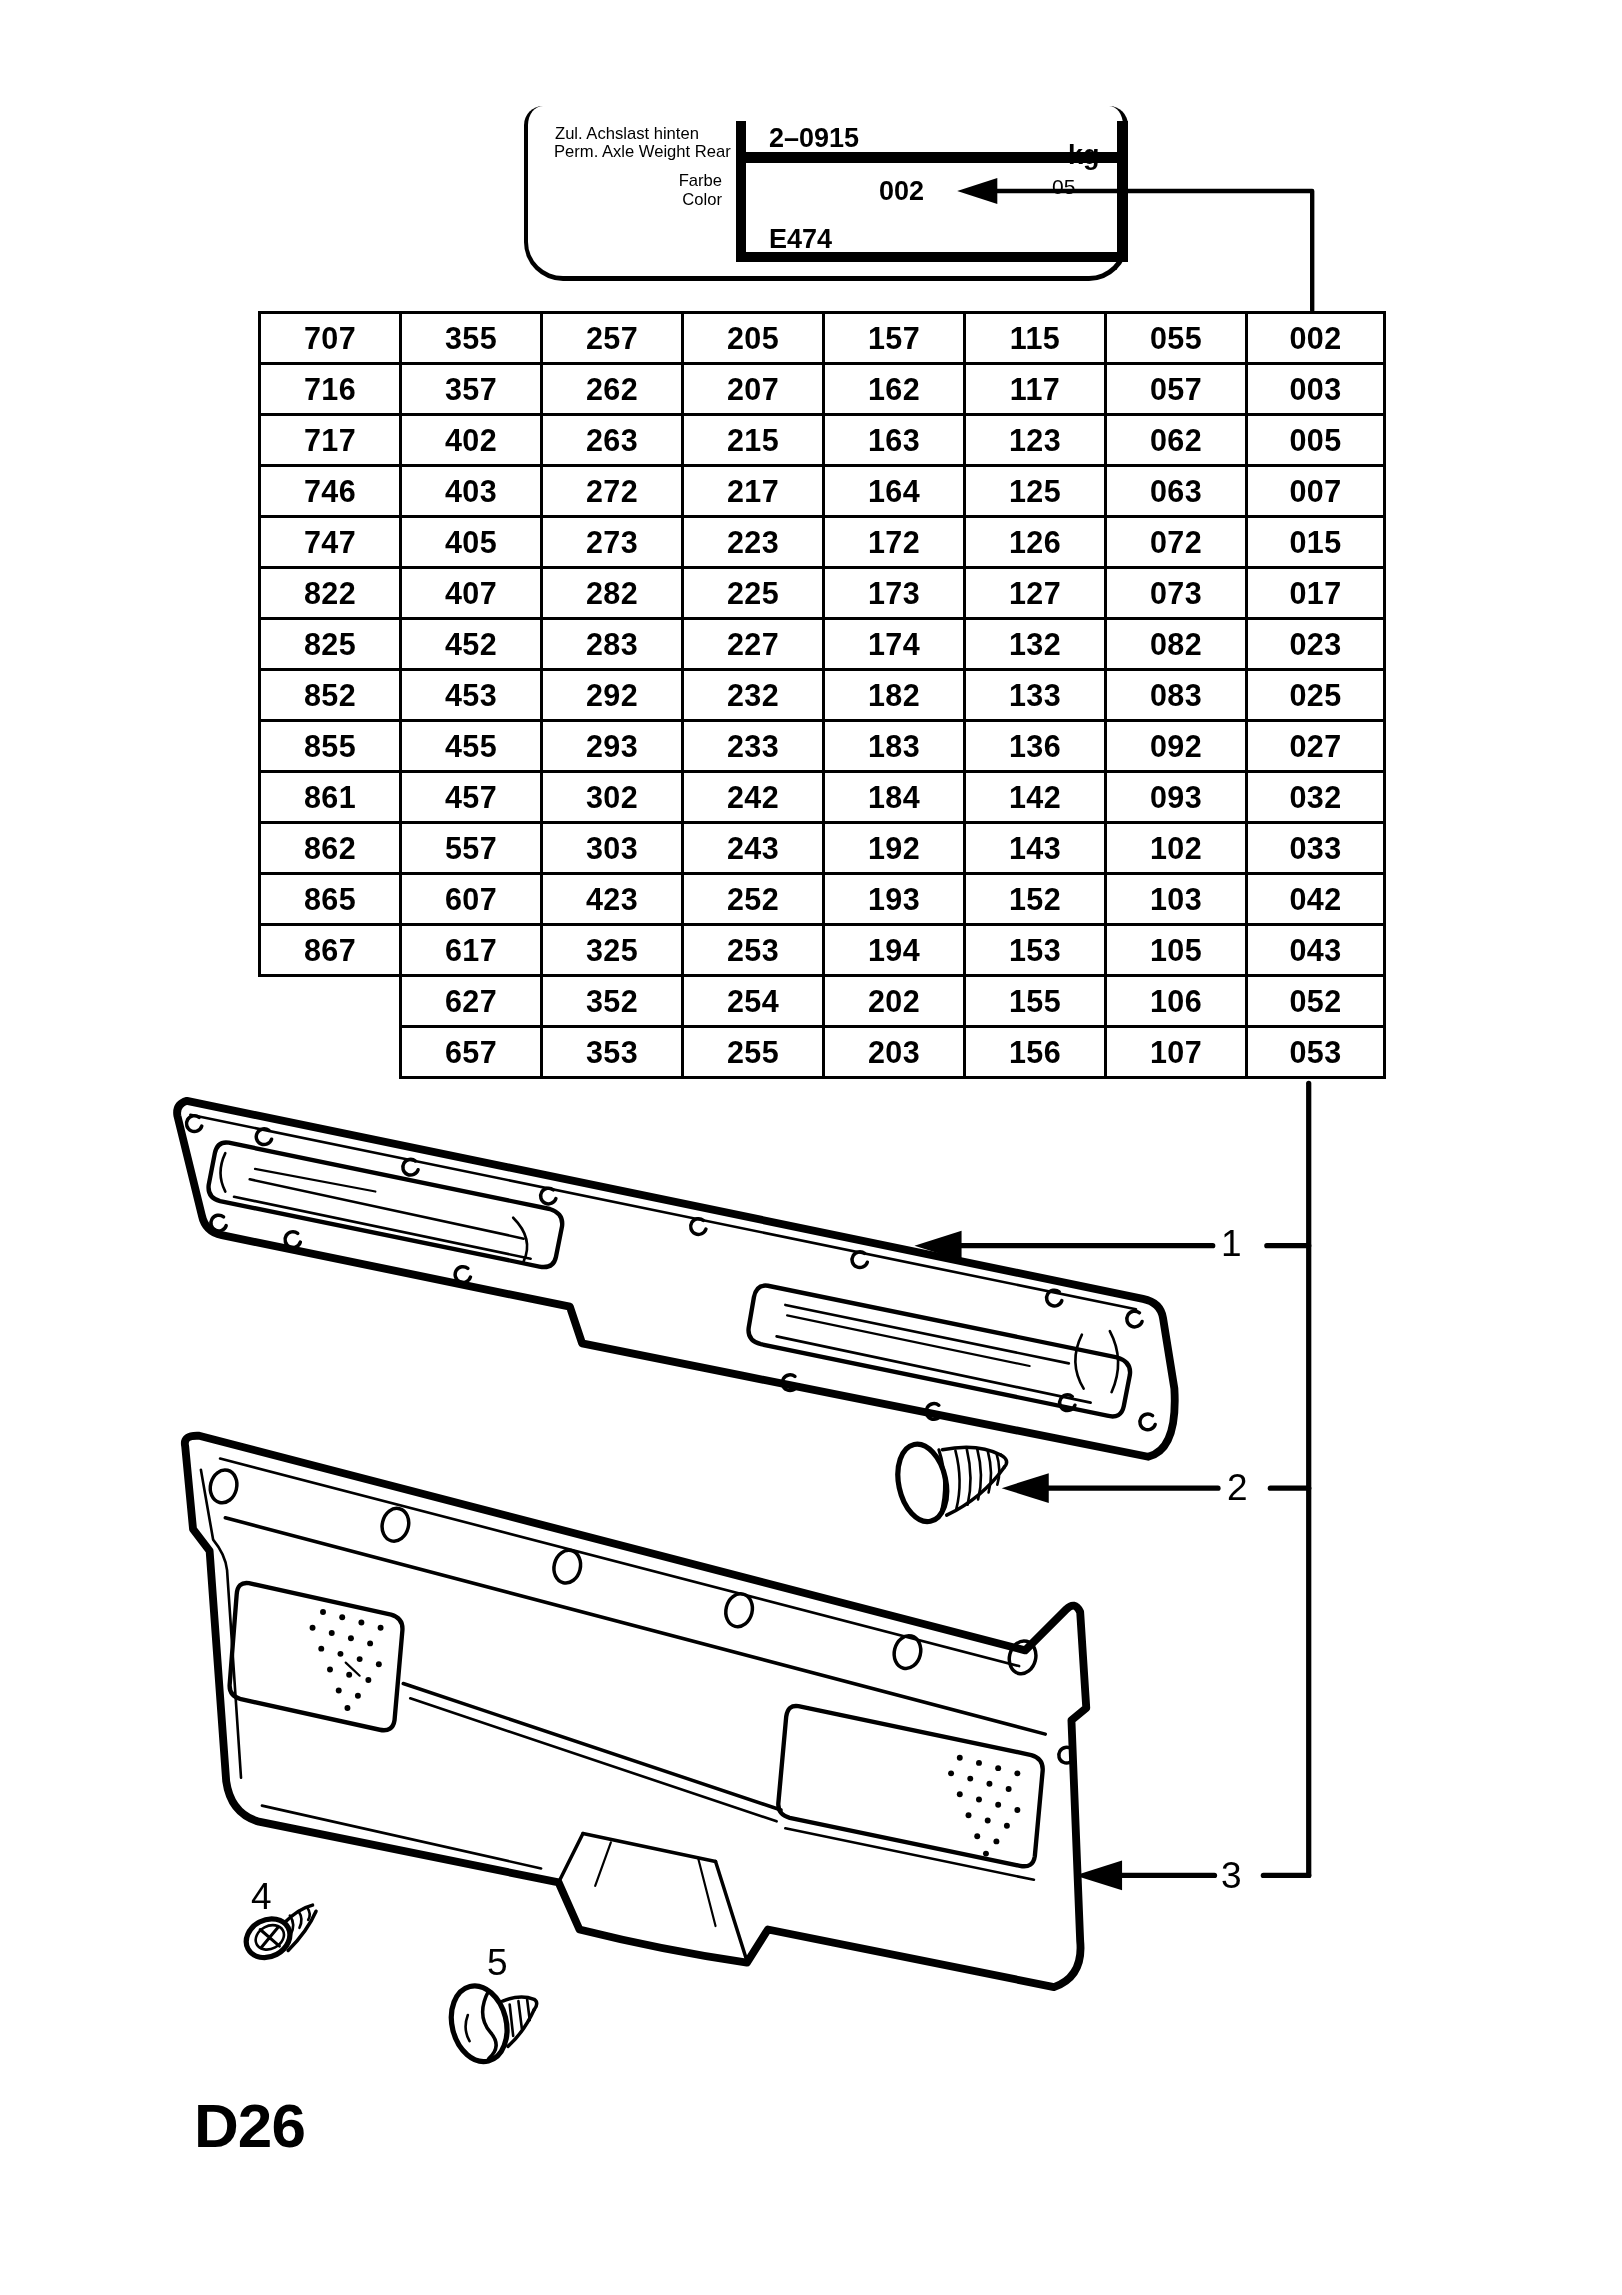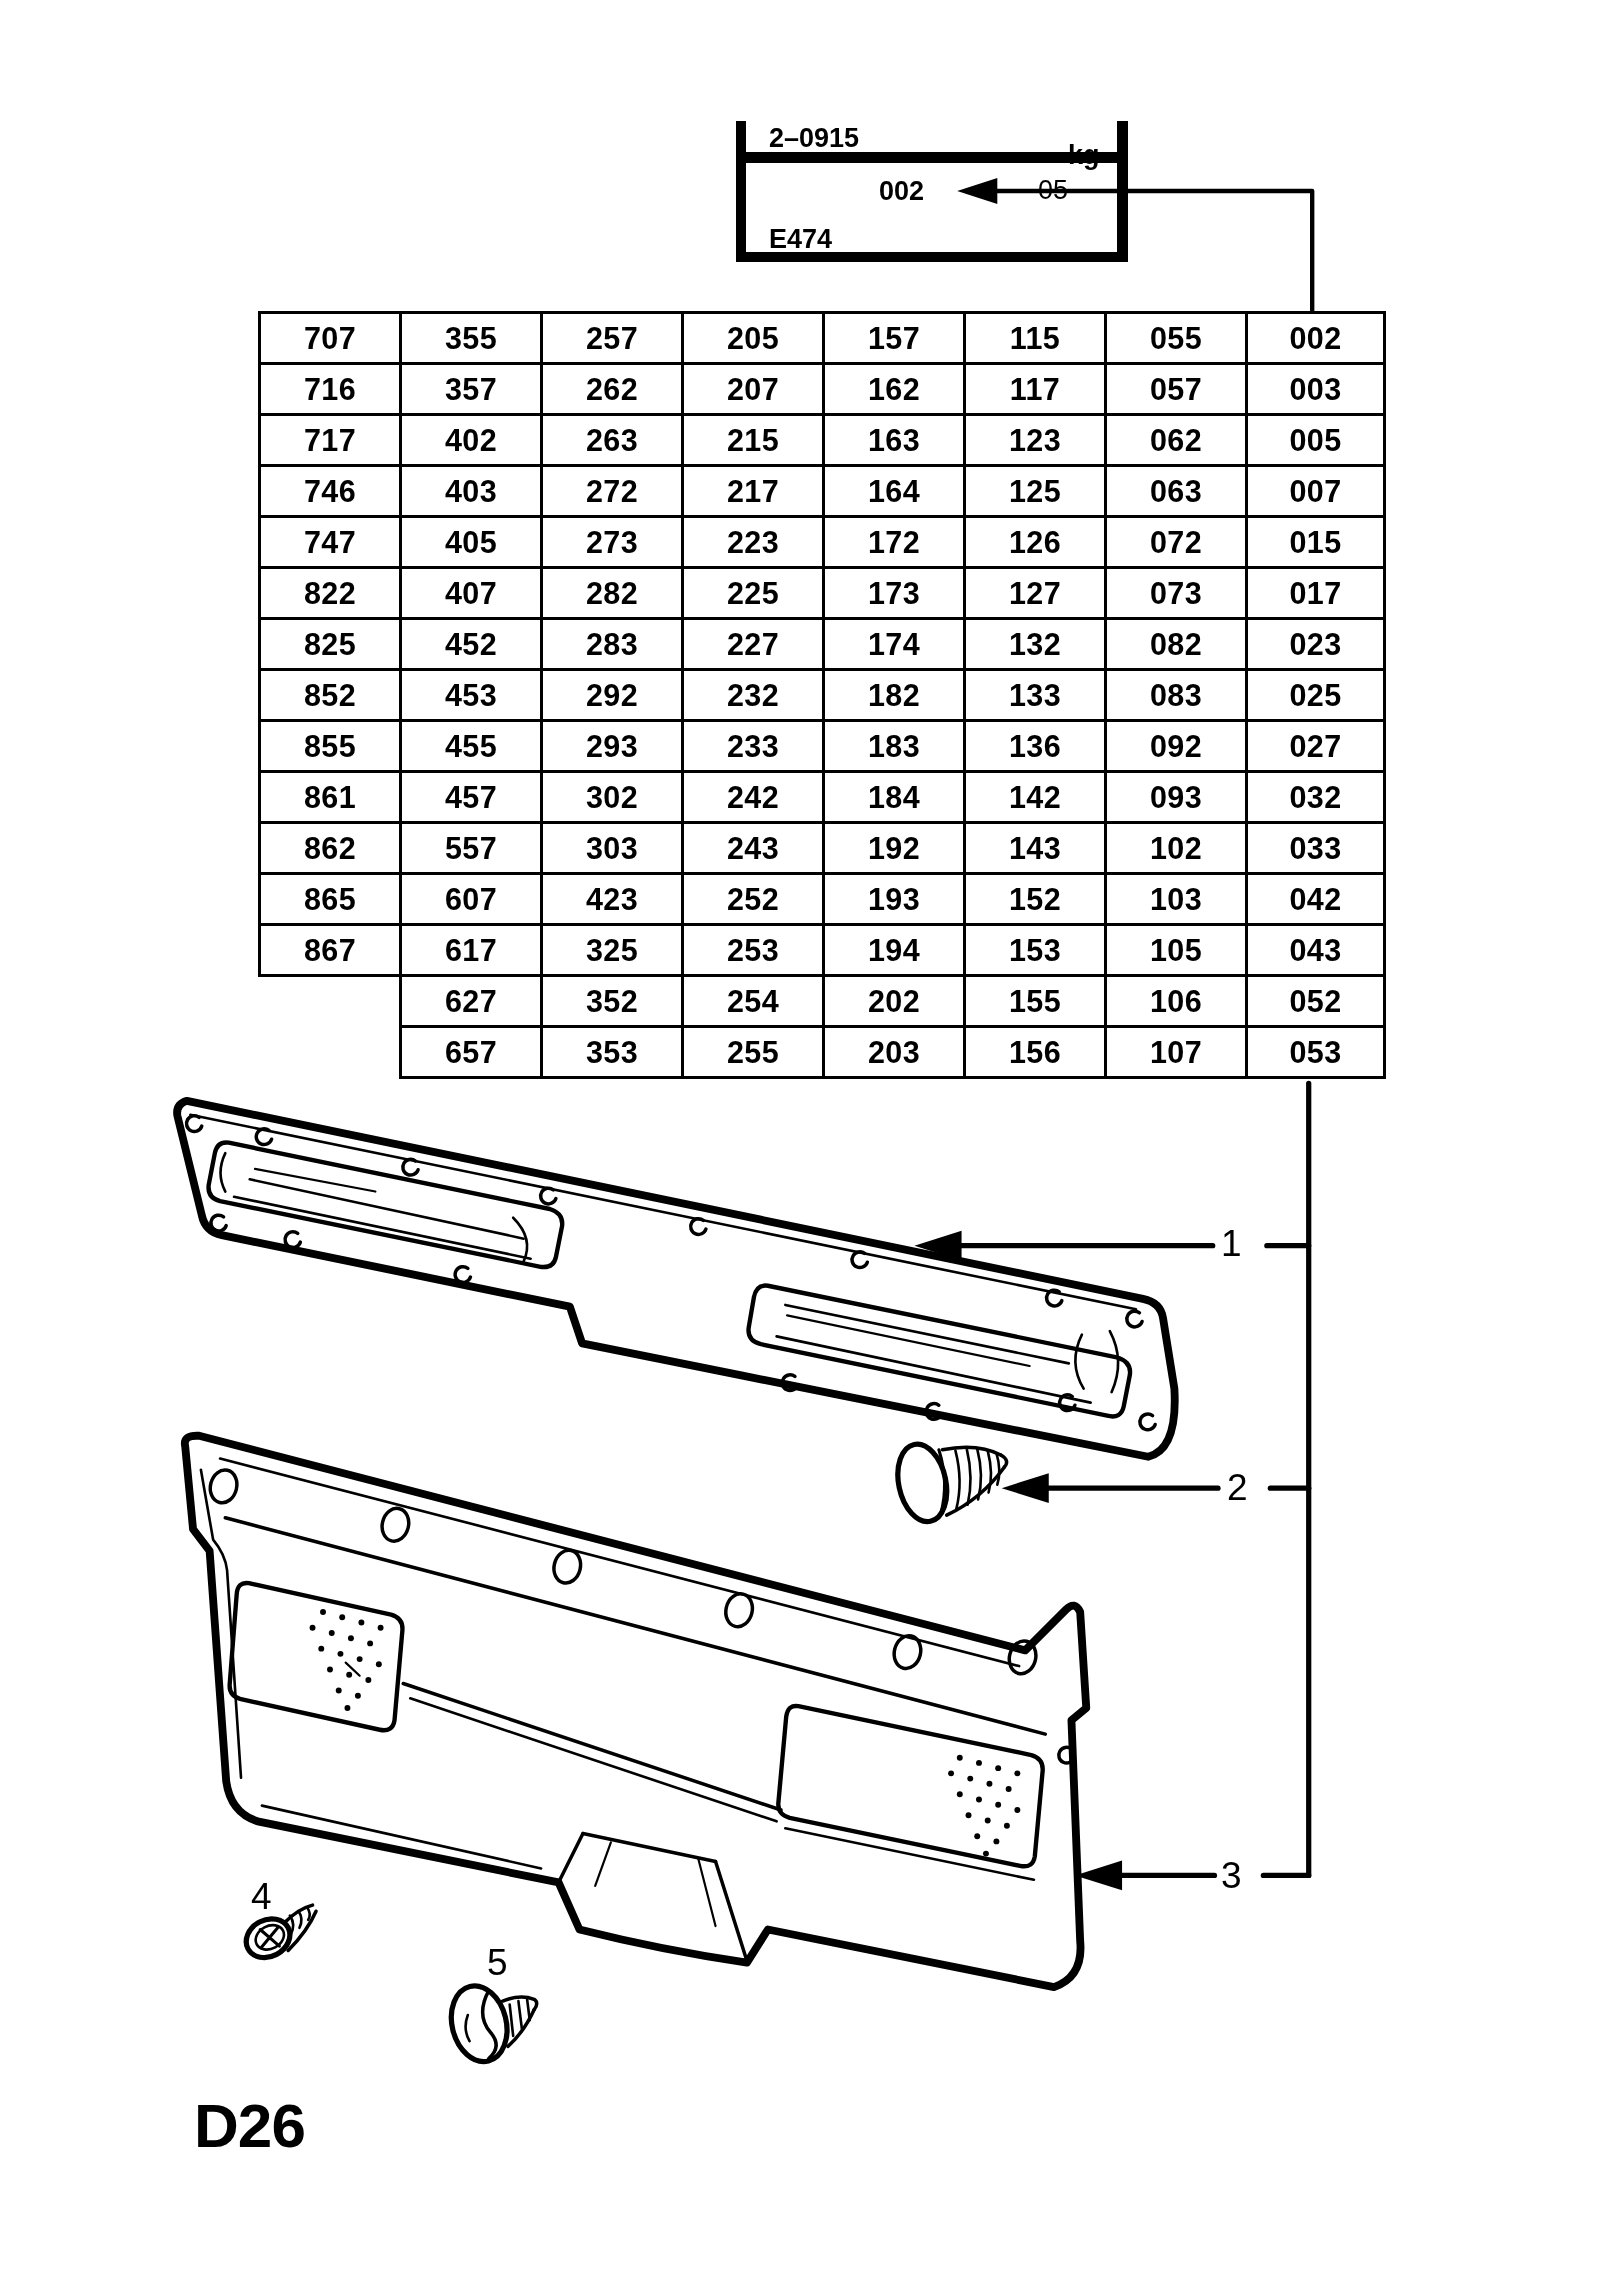--- a/index.html
+++ b/index.html
@@ -222,30 +222,36 @@
       <path stroke-width="4" d="M 560,2282 Q 545,2310 562,2330 Q 576,2346 560,2360"></path>
       <path stroke-width="3" d="M 536,2310 Q 530,2326 538,2340"></path>
       <path stroke-width="4" d="M 576,2294 Q 596,2286 612,2292 Q 618,2296 612,2304"></path>
       <path stroke-width="4" d="M 582,2346 Q 600,2330 612,2304"></path>
       <path stroke-width="3" d="M 584,2298 L 588,2334"></path>
       <path stroke-width="3" d="M 594,2294 L 598,2326"></path>
       <path stroke-width="3" d="M 604,2292 L 607,2316"></path>
     </g>
   </svg>
 
+  <div class="abs" id="plate">
+    <div class="abs plate-small" style="left:27px;top:19px;">Zul. Achslast hinten</div>
+    <div class="abs plate-small" style="left:26px;top:37px;">Perm. Axle Weight Rear</div>
+    <div class="abs plate-small" style="left:121px;top:66px;width:73px;text-align:right;">Farbe</div>
+    <div class="abs plate-small" style="left:121px;top:85px;width:73px;text-align:right;">Color</div>
+  </div>
 
   <div class="abs" id="plate-inner-box">
     <div class="abs plate-big" style="left:23px;top:1.7px;">2–0915</div>
     <div class="abs plate-big" style="right:17.4px;top:19px;">kg</div>
     <div class="abs" id="plate-divider"></div>
     <div class="abs plate-big" style="left:23px;top:55px;margin-top:48px;">E474</div>
     <div class="abs plate-big" style="left:133px;top:55px;">002</div>
   </div>
 
-  <div class="abs" style="left:1026px;top:175px;width:42px;text-align:right;font-size:27px;">05</div>
+  <div class="abs" style="left:1052px;top:175px;width:42px;text-align:left;font-size:21px;">05</div>
 
   <div class="abs" id="color-table">
       <div class="ct-cell">707</div>
       <div class="ct-cell">355</div>
       <div class="ct-cell">257</div>
       <div class="ct-cell">205</div>
       <div class="ct-cell">157</div>
       <div class="ct-cell">115</div>
       <div class="ct-cell">055</div>
       <div class="ct-cell">002</div>

